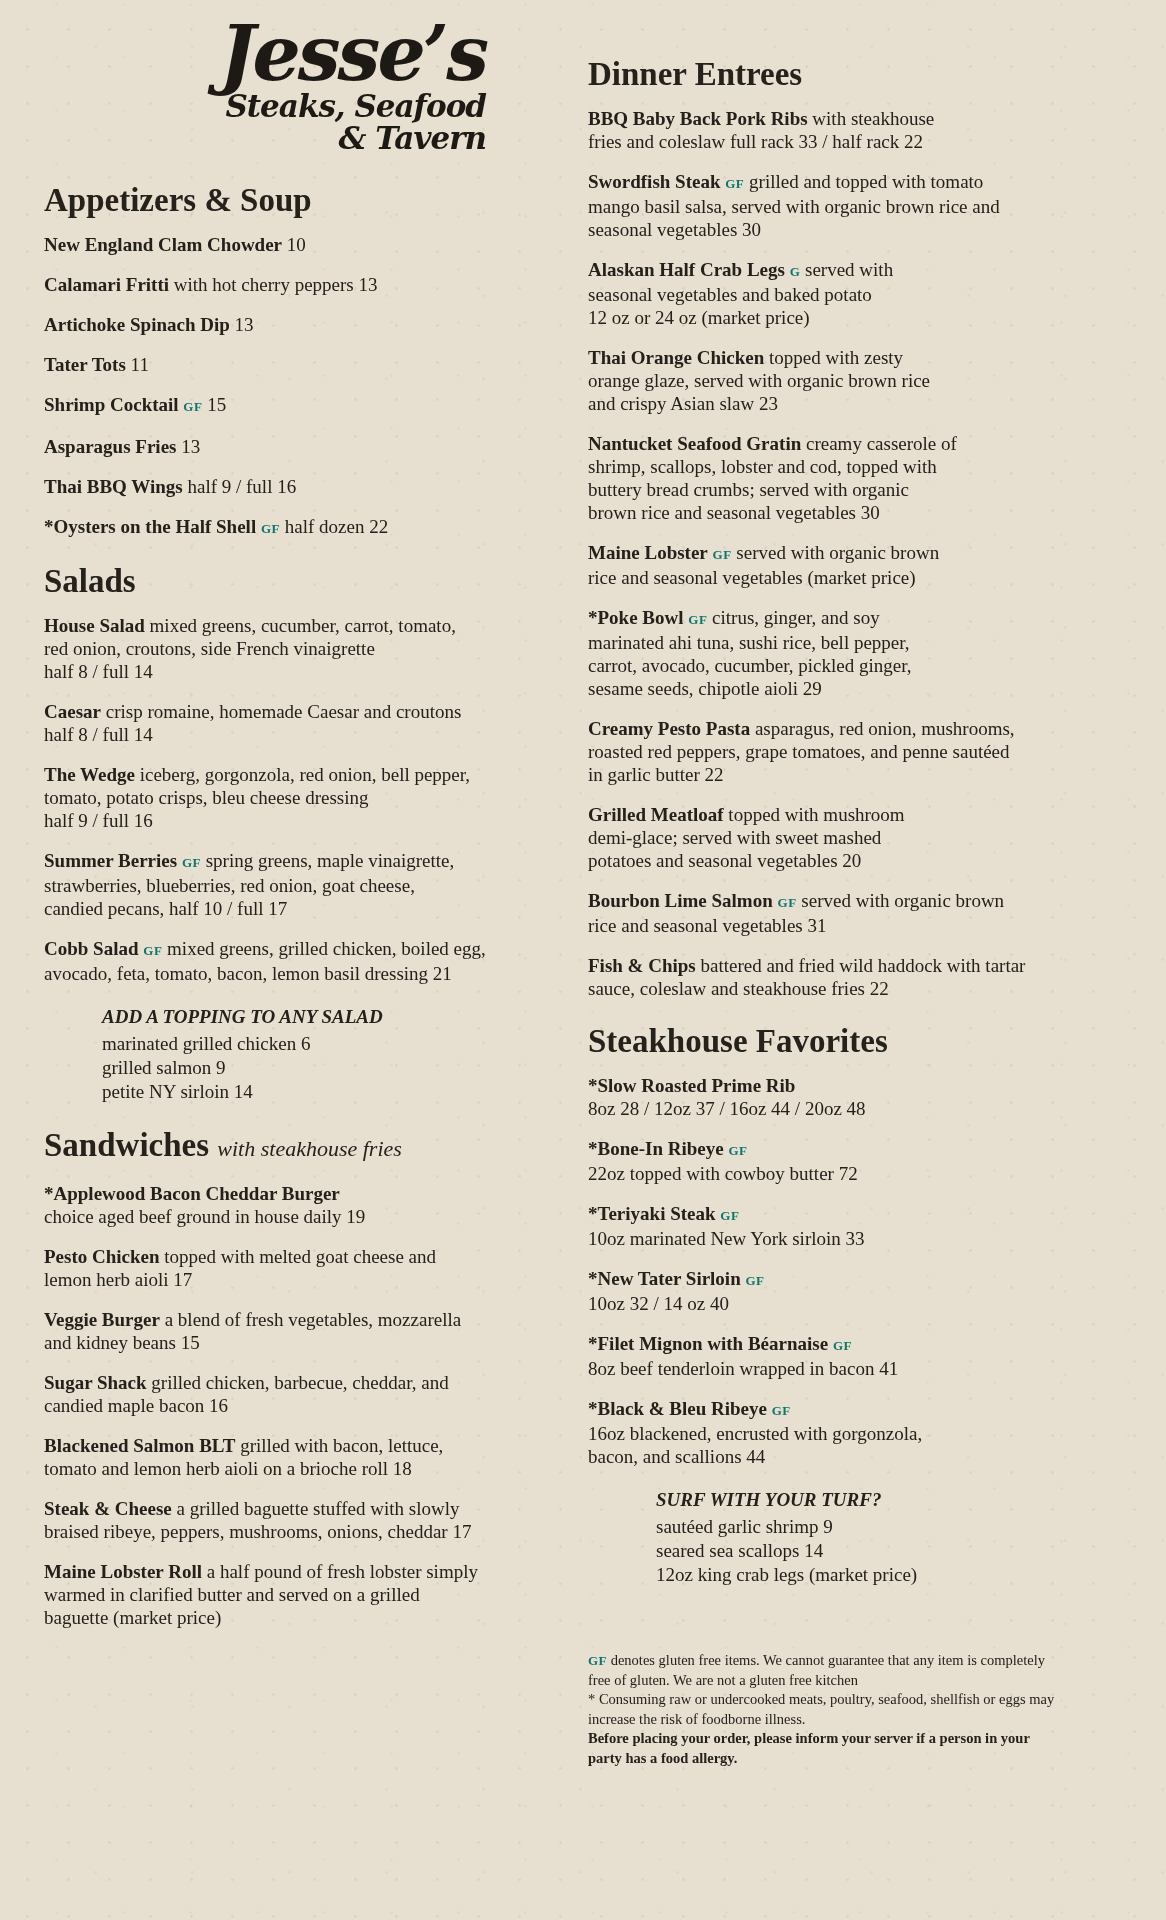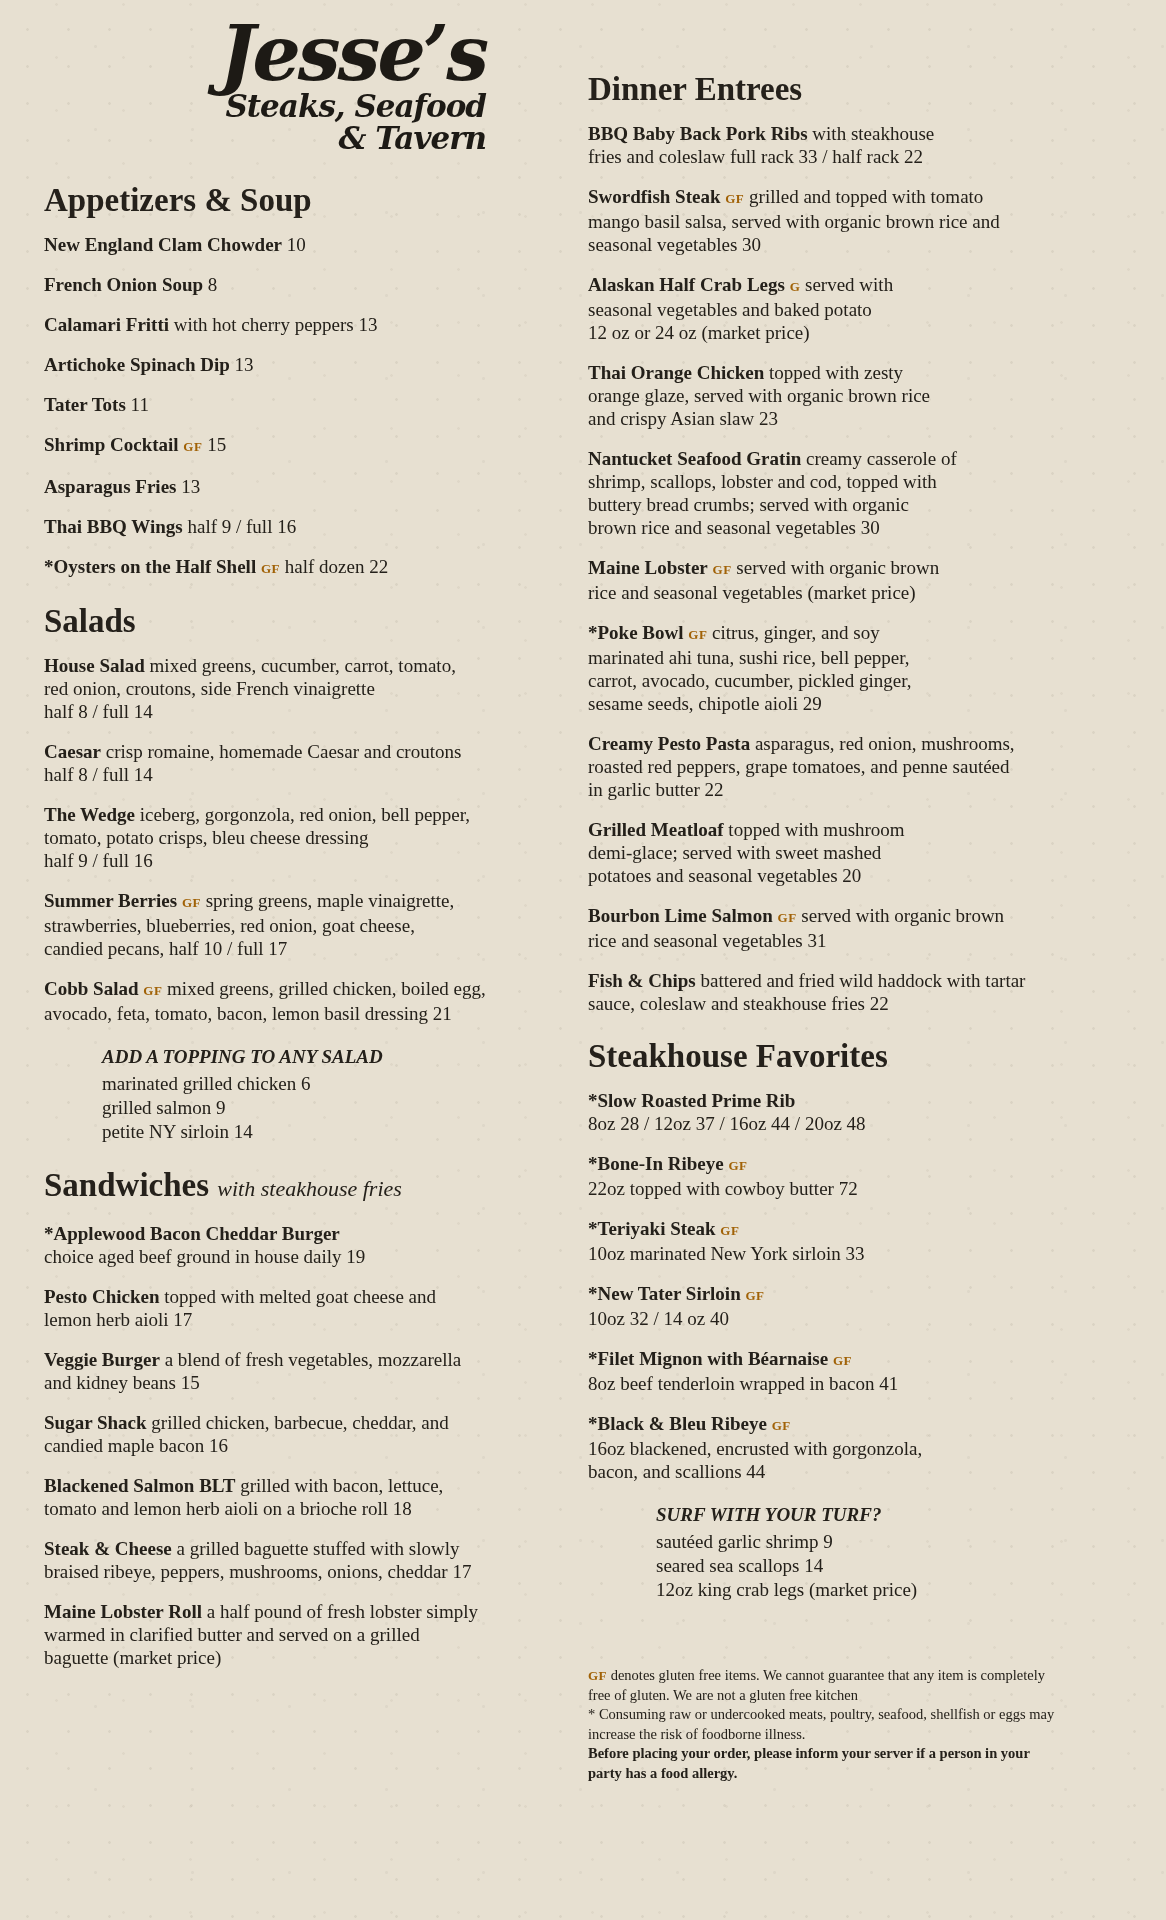--- a/index.html
+++ b/index.html
@@ -33,27 +33,27 @@
     font-style:italic; font-weight:700;
     font-size:76px; line-height:.95; letter-spacing:-3px;
   }
   .logo-sub {
     font-family:"DejaVu Serif", serif;
     font-style:italic; font-weight:600;
     font-size:31px; line-height:1.04; letter-spacing:-1px;
   }
 
   .sec-head { font-size:33px; line-height:38px; font-weight:700; margin:22px 0 14px; color:#25211b; }
-  .section:first-child .sec-head { margin-top:15px; }
+  .section:first-child .sec-head { margin-top:0; }
   .sec-sub { font-size:22px; font-weight:400; font-style:italic; letter-spacing:0; }
 
   .item { font-size:19px; line-height:23px; margin:0 0 17px; white-space:pre-line; }
   .item-name { font-weight:700; }
   .gf {
-    color:#a16207; font-weight:700;
+    color:#0f766e; font-weight:700;
     font-size:13px; letter-spacing:.5px;
     font-family:"Liberation Serif", serif;
   }
   .inset { margin:20px 0 0 58px; font-size:19px; line-height:24px; }
   .col-right .inset { margin-left:68px; }
   .inset-title { font-weight:700; margin-bottom:3px;font-style:italic; }
 
   .footnotes { margin-top:64px; font-size:14.5px; line-height:19.5px; }
   .footnotes p { white-space:pre-line; margin:0; }
   .fn-bold { font-weight:700; }
@@ -64,21 +64,20 @@
 <div class="col col-left">
   <div class="logo">
     <div class="logo-script">Jesse’s</div>
     <div class="logo-sub">Steaks, Seafood</div>
     <div class="logo-sub">&amp; Tavern</div>
   </div>
   <div id="left-sections">
       <div class="section">
         <h2 class="sec-head"><span>Appetizers &amp; Soup</span></h2>
         <p class="item"><b class="item-name">New England Clam Chowder</b> <span class="item-desc">10</span></p>
-        <p class="item"><b class="item-name">French Onion Soup</b> <span class="item-desc">8</span></p>
         <p class="item"><b class="item-name">Calamari Fritti</b> <span class="item-desc">with hot cherry peppers 13</span></p>
         <p class="item"><b class="item-name">Artichoke Spinach Dip</b> <span class="item-desc">13</span></p>
         <p class="item"><b class="item-name">Tater Tots</b> <span class="item-desc">11</span></p>
         <p class="item"><b class="item-name">Shrimp Cocktail</b> <span class="gf">GF</span> <span class="item-desc">15</span></p>
         <p class="item"><b class="item-name">Asparagus Fries</b> <span class="item-desc">13</span></p>
         <p class="item"><b class="item-name">Thai BBQ Wings</b> <span class="item-desc">half 9 / full 16</span></p>
         <p class="item"><b class="item-name">*Oysters on the Half Shell</b> <span class="gf">GF</span> <span class="item-desc">half dozen 22</span></p>
       </div>
       <div class="section">
         <h2 class="sec-head"><span>Salads</span></h2>

